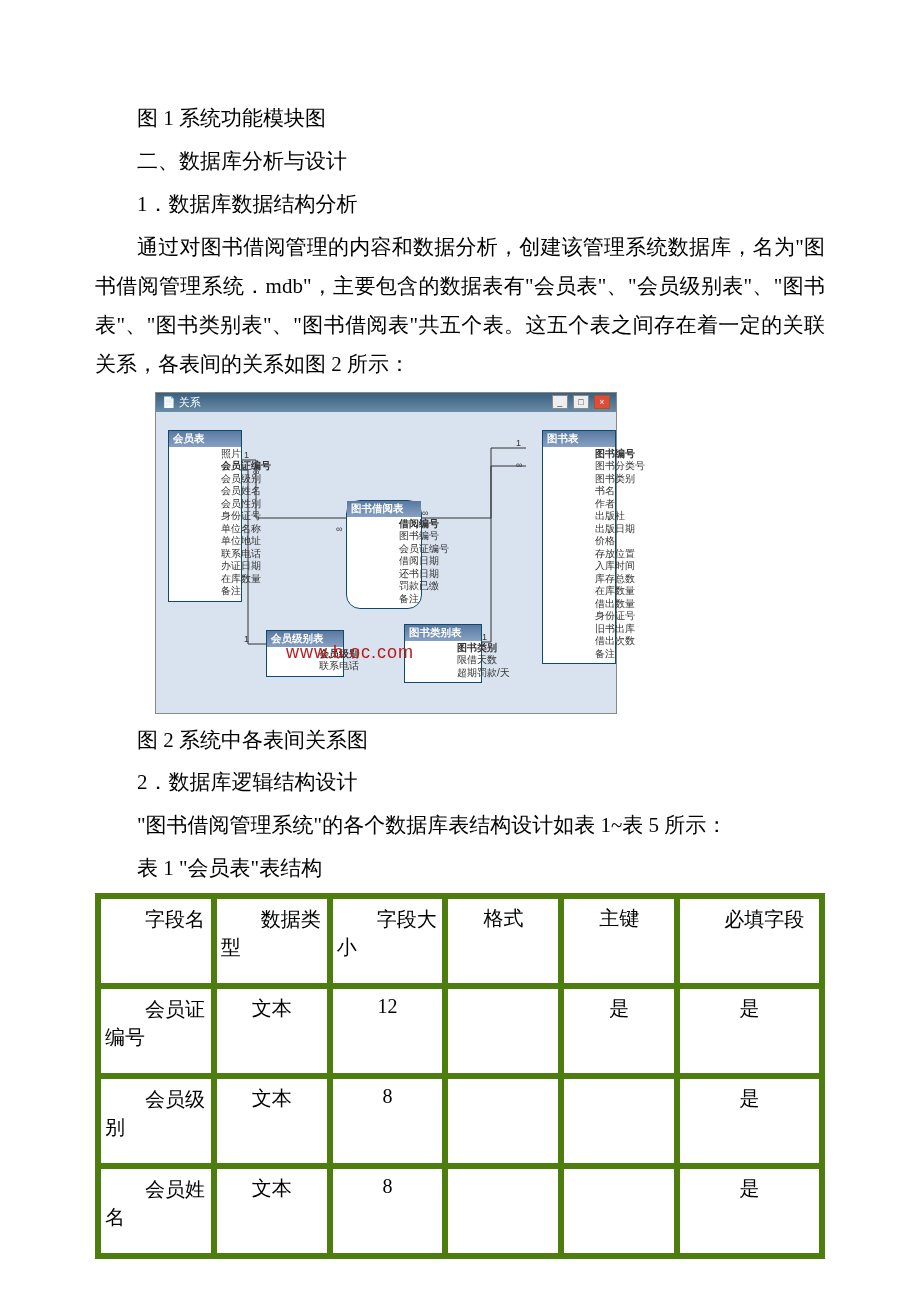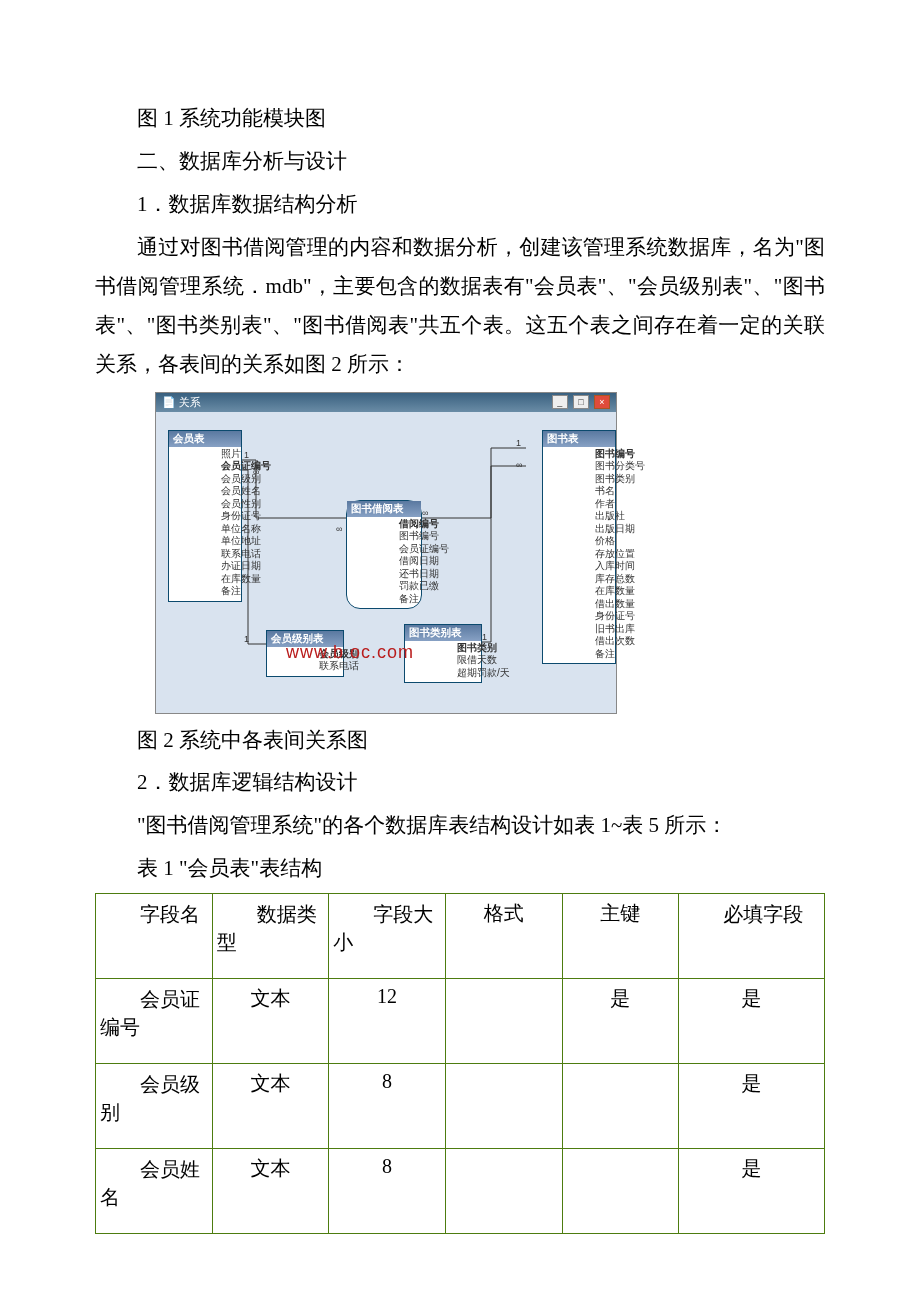--- a/index.html
+++ b/index.html
@@ -76,21 +76,21 @@
   .rel-lbl { position:absolute; font-size:9px; color:#333; }
   .watermark { position:absolute; font-size:18px; color:#b91c1c; font-family: Arial, sans-serif; letter-spacing:1px;}
   
   table.schema {
     border-collapse: collapse;
     width: 100%;
     margin-top: 4px;
     font-size: 20px;
   }
   table.schema th, table.schema td {
-    border: 1px solid #4d7c0f;
+    border: 6px solid #4d7c0f;
     padding: 6px 4px 22px 4px;
     vertical-align: top;
     text-align: center;
     margin-left: 28px;
   }
   table.schema th {
     font-weight: normal;
   }
   .cell-indent {
     display:block;

